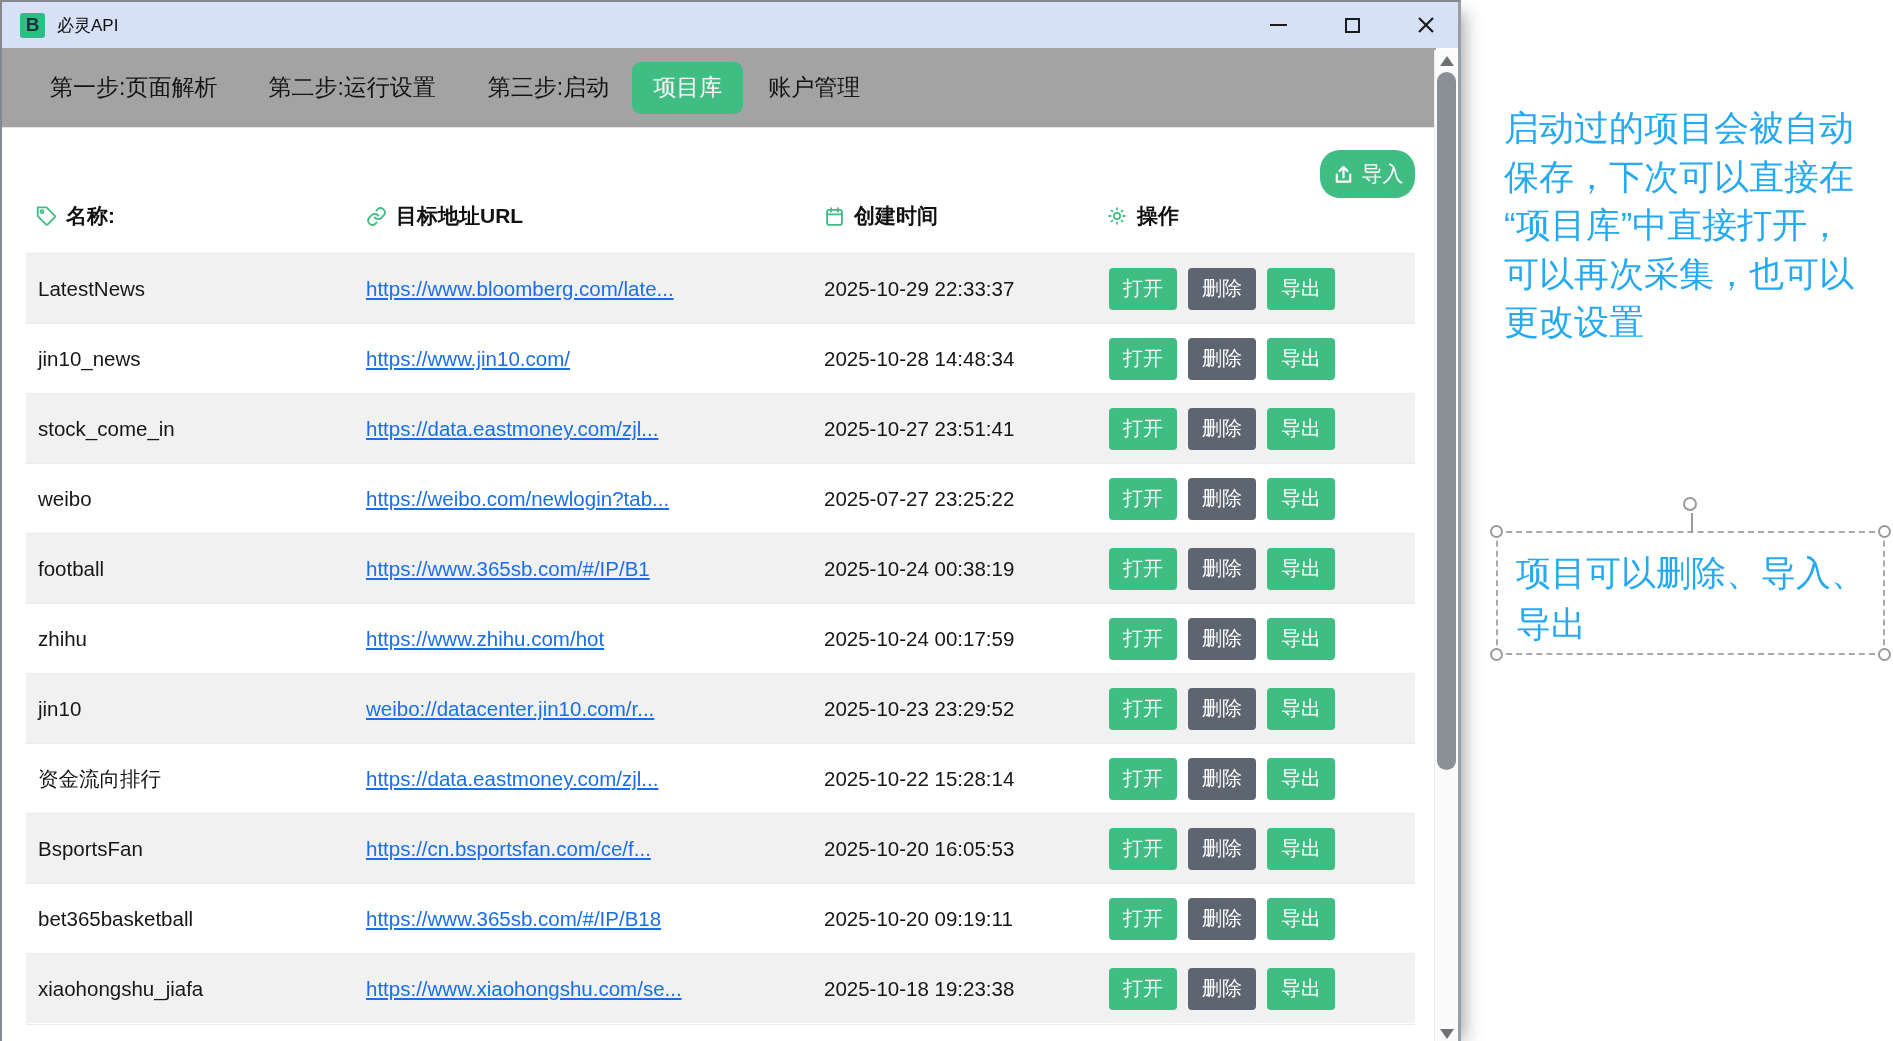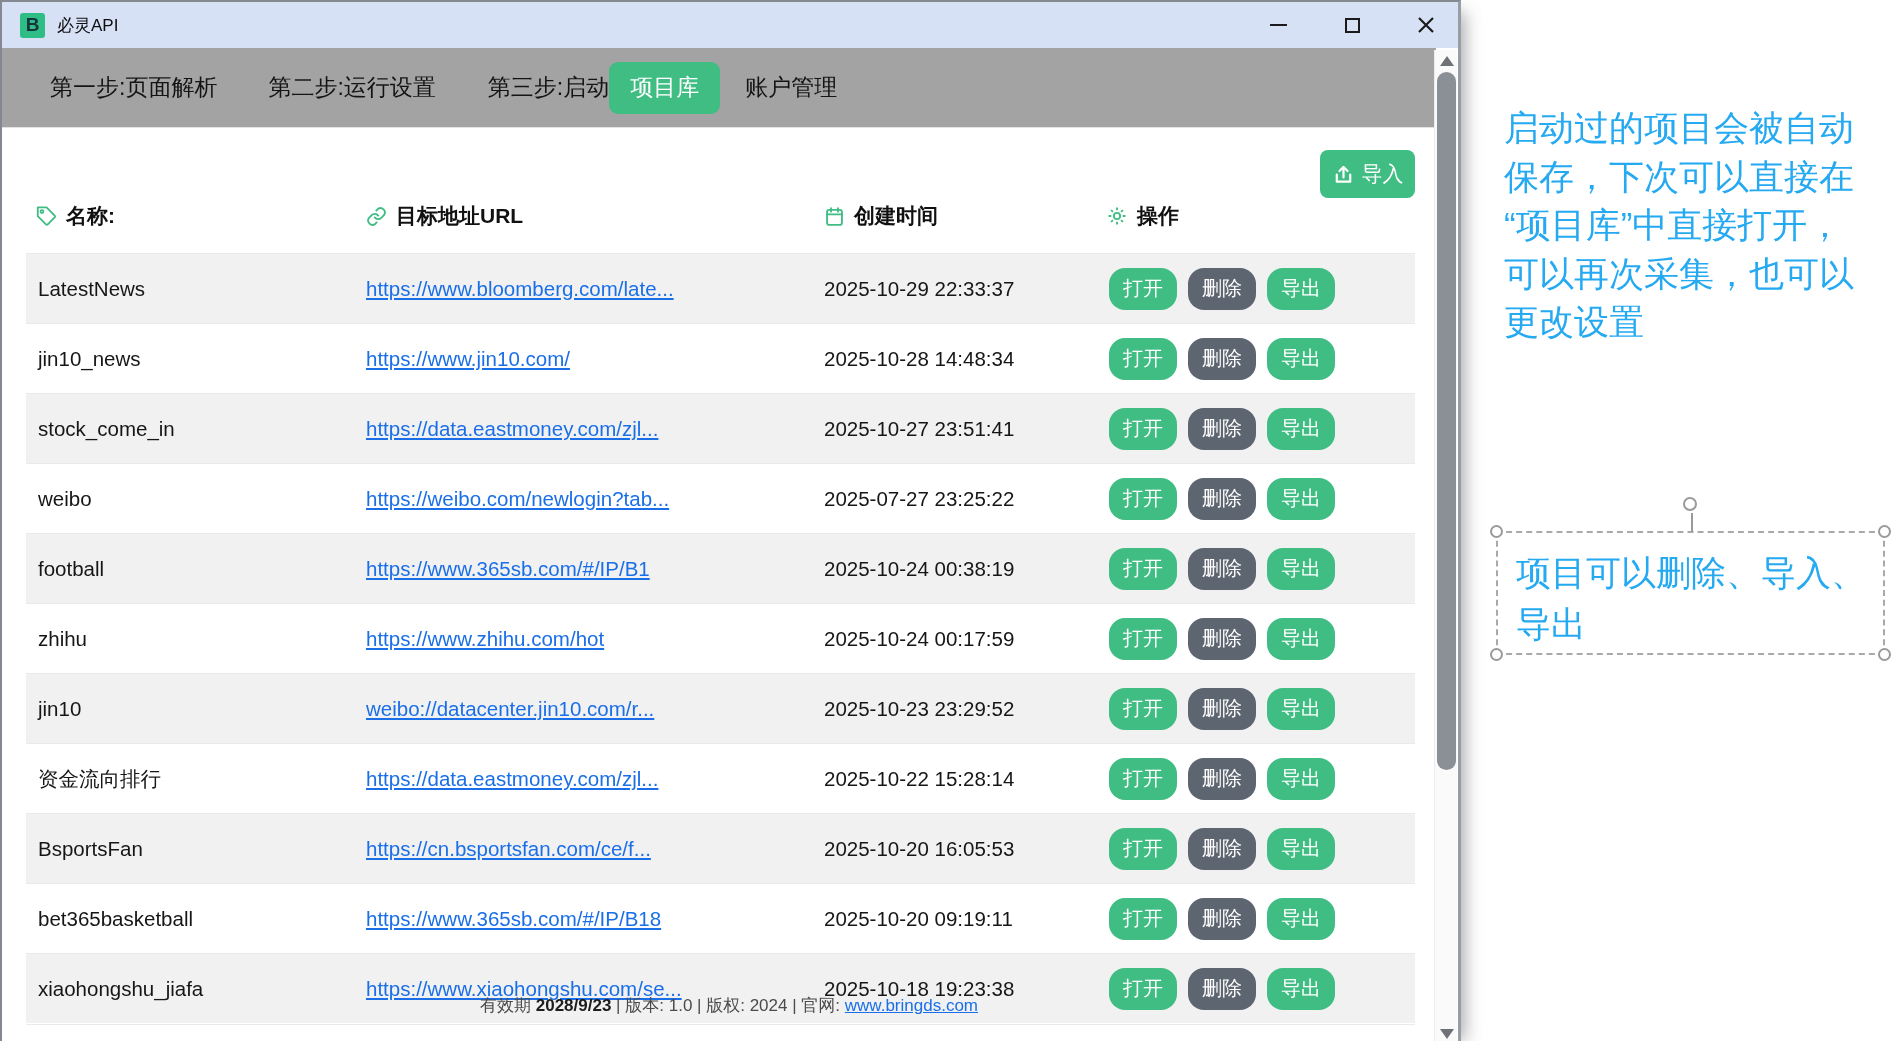--- a/index.html
+++ b/index.html
@@ -34,50 +34,50 @@
   .tabbar {
     position:absolute; left:0; top:46px; right:22px; height:80px;
     background:#a3a3a3; border-bottom:1px solid #e3e3e3;
     display:flex; align-items:center;
   }
   .tab { font-size:23px; color:#141414; white-space:nowrap; cursor:pointer; }
   .tab-1 { margin-left:48px; }
   .tab-2 { margin-left:51px; }
   .tab-3 { margin-left:52px; }
   .tab-active {
-    background:#3fbd83; color:#ffffff;
+    margin-left:23px; background:#3fbd83; color:#ffffff;
     width:111px; height:52px; border-radius:9px;
     display:flex; align-items:center; justify-content:center;
   }
   .tab-5 { margin-left:25px; }
   
   .import-btn {
     position:absolute; left:1318px; top:148px; width:95px; height:48px;
-    background:#3fbd83; border:none; border-radius:8px; cursor:pointer;
+    background:#3fbd83; border:none; border-radius:20px; cursor:pointer;
     color:#fff; font-size:21px; font-family:inherit;
     display:flex; align-items:center; justify-content:center; gap:7px;
   }
   
   .thead { position:absolute; left:0; top:200px; height:46px; width:1460px; }
   .th { position:absolute; display:flex; align-items:center; gap:9px;
         font-size:21px; font-weight:bold; color:#111; }
   .th svg, .th .gear { flex:0 0 auto; }
   .th-name { left:33px;text-align:right; }  .th-url { left:364px; }
   .th-time { left:822px; } .th-ops { left:1104px; }
   
   .tbody { position:absolute; left:24px; top:251px; width:1389px; }
   .trow { position:relative; height:70px; border-top:1px solid #eaeaea; background:#fff;padding-left:28px; }
   .trow.stripe { background:#f1f1f2; }
   .cell { position:absolute; top:50%; transform:translateY(-50%); font-size:20.5px; color:#161616; white-space:nowrap; }
   .cell-name { left:12px; }
   .cell-url  { left:340px; color:#1a6fe8; text-decoration:underline; cursor:pointer; }
   .cell-time { left:798px; }
   .cell-ops  { left:1083px; display:flex; gap:11px; }
   .act-btn {
-    width:68px; height:42px; border:none; border-radius:16px; cursor:pointer;
+    width:68px; height:42px; border:none; border-radius:4px; cursor:pointer;
     color:#fff; font-size:20px; font-family:inherit;
     display:flex; align-items:center; justify-content:center;
   }
   .act-open, .act-export { background:#3fbd83; }
   .act-delete { background:#5d6570; }
   
   .partial-row { position:absolute; left:24px; top:1022px; width:1389px; height:70px;
                  background:#fff; border-top:1px solid #eaeaea; }
   
   .footer {
@@ -310,23 +310,20 @@
         <button class="act-btn act-delete">删除</button>
         <button class="act-btn act-export">导出</button>
       </div>
     </div>
   </div>
 
   <div class="partial-row">
     
   </div>
 
-  <div class="footer">
-    <span>有效期 </span><b>2028/9/23</b><span> | 版本: 1.0 | 版权: 2024 | 官网: </span><span class="site-link">www.bringds.com</span>
-  </div>
 
   <div class="scrollbar">
     <div class="sb-up"></div>
     <div class="sb-thumb"></div>
     <div class="sb-down"></div>
   </div>
 
 </div>
 
 <div class="note1">

